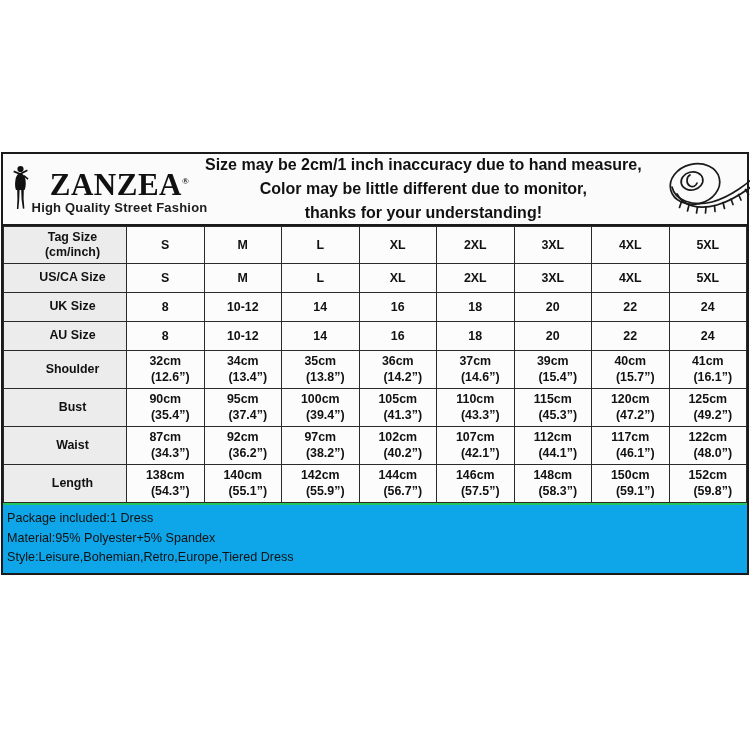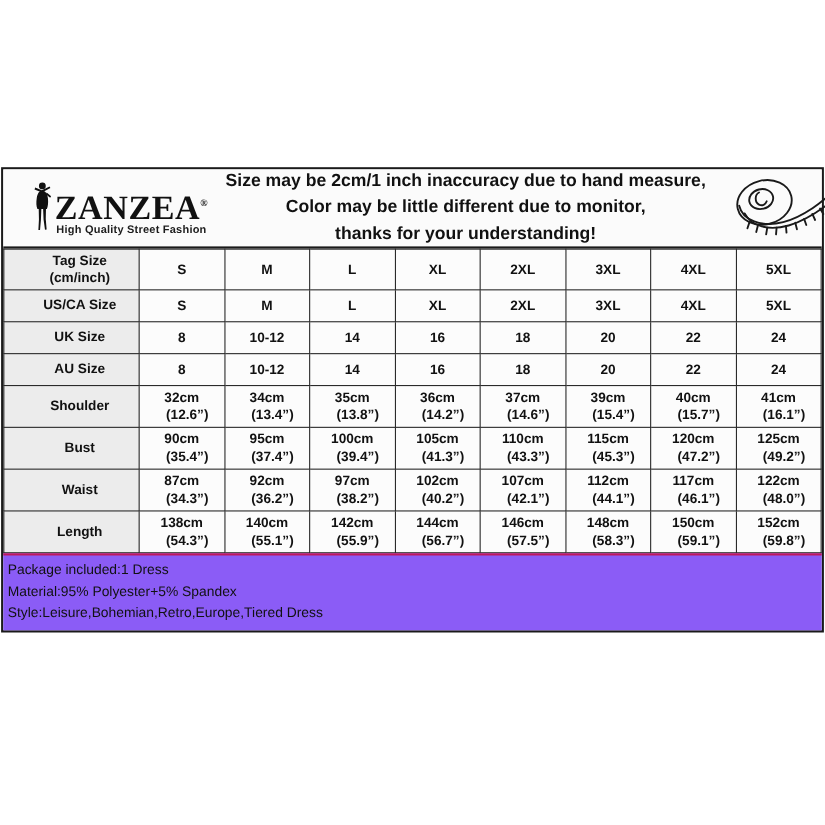--- a/index.html
+++ b/index.html
@@ -64,21 +64,21 @@
     color: #111;
     position: relative;
     white-space: nowrap;
   }
   .logo-reg {
     font-size: 9px;
     vertical-align: super;
     font-weight: 700;
   }
   .logo-tagline {
-    font-size: 10px;
+    font-size: 13px;
     font-weight: 700;
     color: #1c1c1c;
     letter-spacing: 0.2px;
     margin-top: 1px;
     white-space: nowrap;
   }
 
   .banner-notice {
     flex: 1 1 auto;
     text-align: center;
@@ -125,23 +125,23 @@
     line-height: 1.22;
   }
   .rowlabel-2line { line-height: 1.2; }
 
   .meas-cell { line-height: 1.28; font-weight: 600; font-size: 12.3px; }
   .meas-cell .cm { display: block; }
   .meas-cell .inch { display: block; margin-left: 10px; }
 
   
   .footer-notes {
-    border-top: 2px solid #be185d;
+    border-top: 2px solid #22c55e;
     padding: 4px 3px 5px 4px;
-    background: #8b5cf6;
+    background: #0ea5e9;
   }
   .footer-notes div {
     font-size: 12.6px;
     color: #111;
     line-height: 1.56;
     white-space: nowrap;
     font-weight: 400;
   }
 </style>
 </head>

